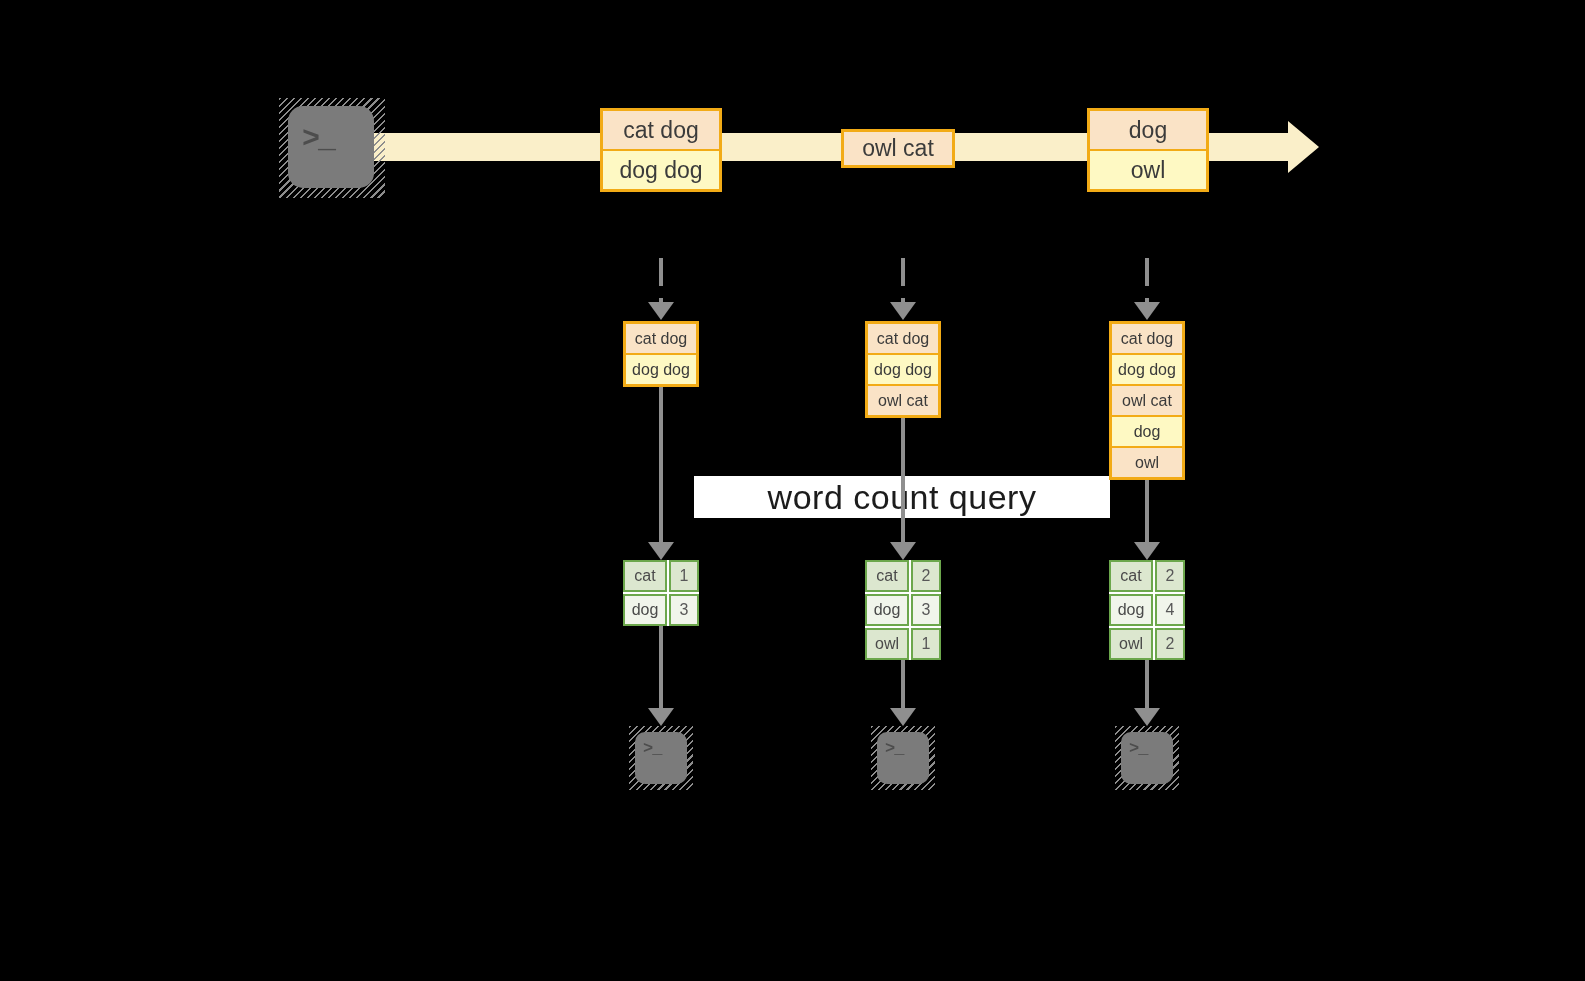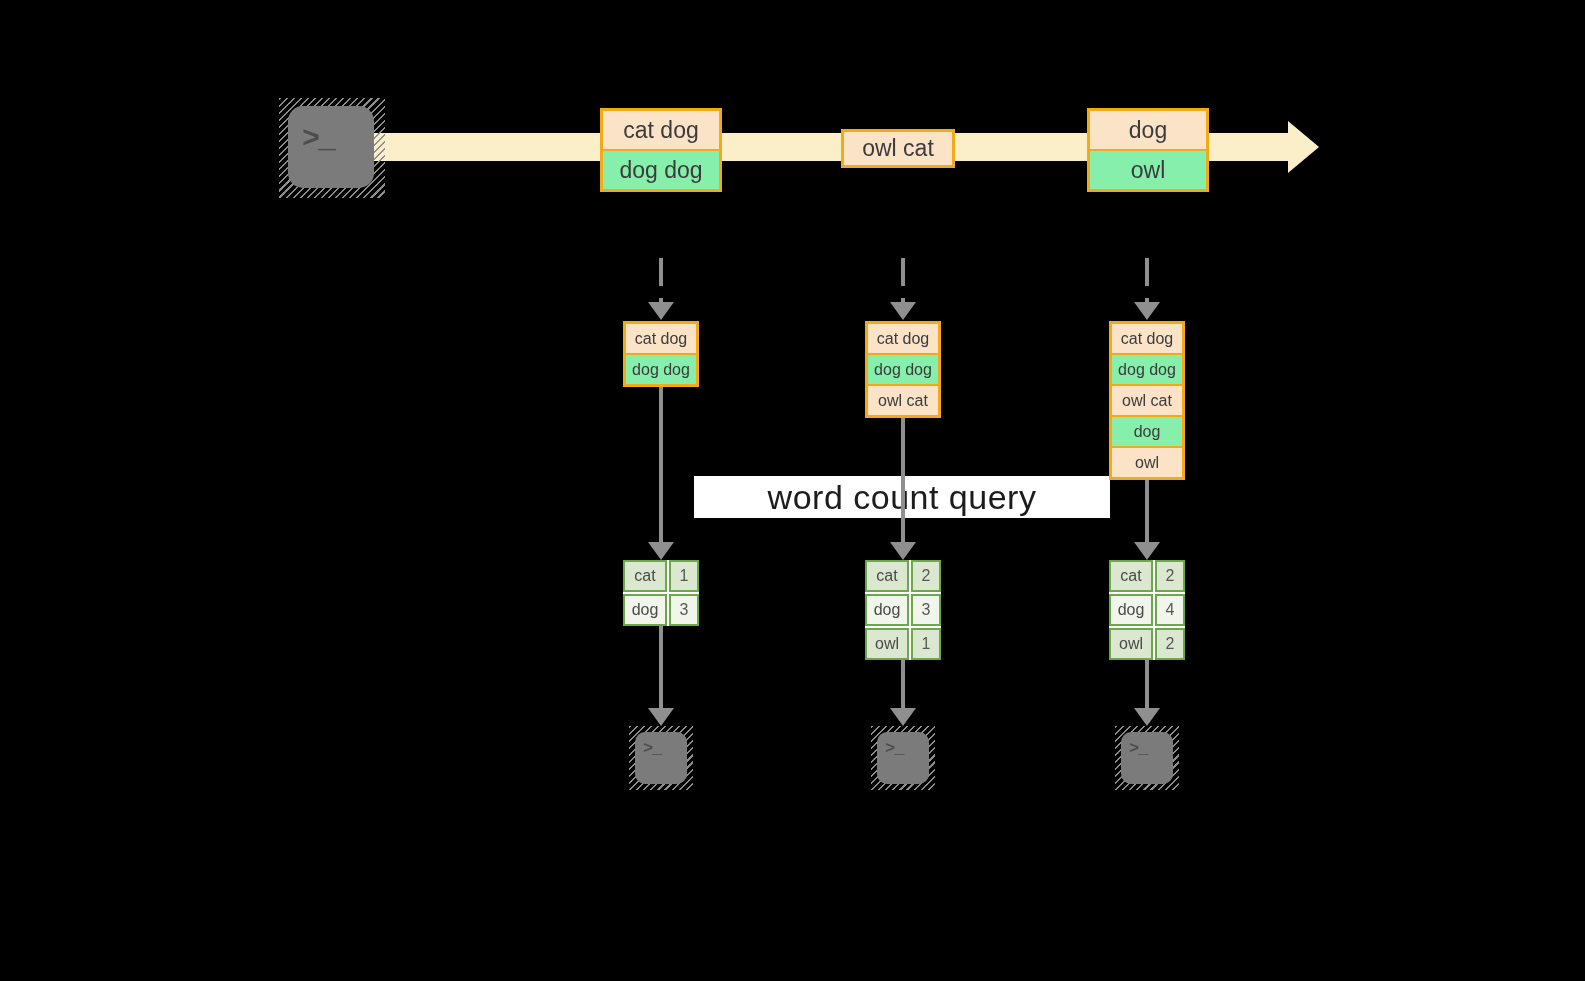--- a/index.html
+++ b/index.html
@@ -17,21 +17,21 @@
     font-weight:bold;color:#4d4d4d;letter-spacing:-2px;}
   .terminal-top .prompt{left:14px;top:16px;font-size:30px;}
   .terminal-sm .prompt{left:8px;top:7px;font-size:17px;letter-spacing:-1px;}
   
   .band{position:absolute;left:368px;top:133px;width:920px;height:28px;background:#faefc9;z-index:1;}
   .band-head{position:absolute;left:1288px;top:121px;width:0;height:0;z-index:1;
     border-top:26px solid transparent;border-bottom:26px solid transparent;border-left:31px solid #faefc9;}
   
   .obox{position:absolute;z-index:3;border:3px solid #f2ab16;background:#f2ab16;
     display:flex;flex-direction:column;gap:2px;}
-  .obox .cell{background:#86efac;text-align:center;display:flex;align-items:center;justify-content:center;}
+  .obox .cell{background:#fef9c3;text-align:center;display:flex;align-items:center;justify-content:center;}
   .obox .cell:nth-child(odd){background:#fae3c6;}
   .ebox{width:116px;}
   .ebox .cell{height:38px;font-size:23px;}
   .ebox1{left:600px;top:108px;}
   .ebox2{left:841px;top:129px;width:108px;}
   .ebox2 .cell{height:33px;}
   .ebox3{left:1087px;top:108px;}
   .sbox{width:70px;top:321px;}
   .sbox .cell{height:29px;font-size:16px;}
   .sbox1{left:623px;}

